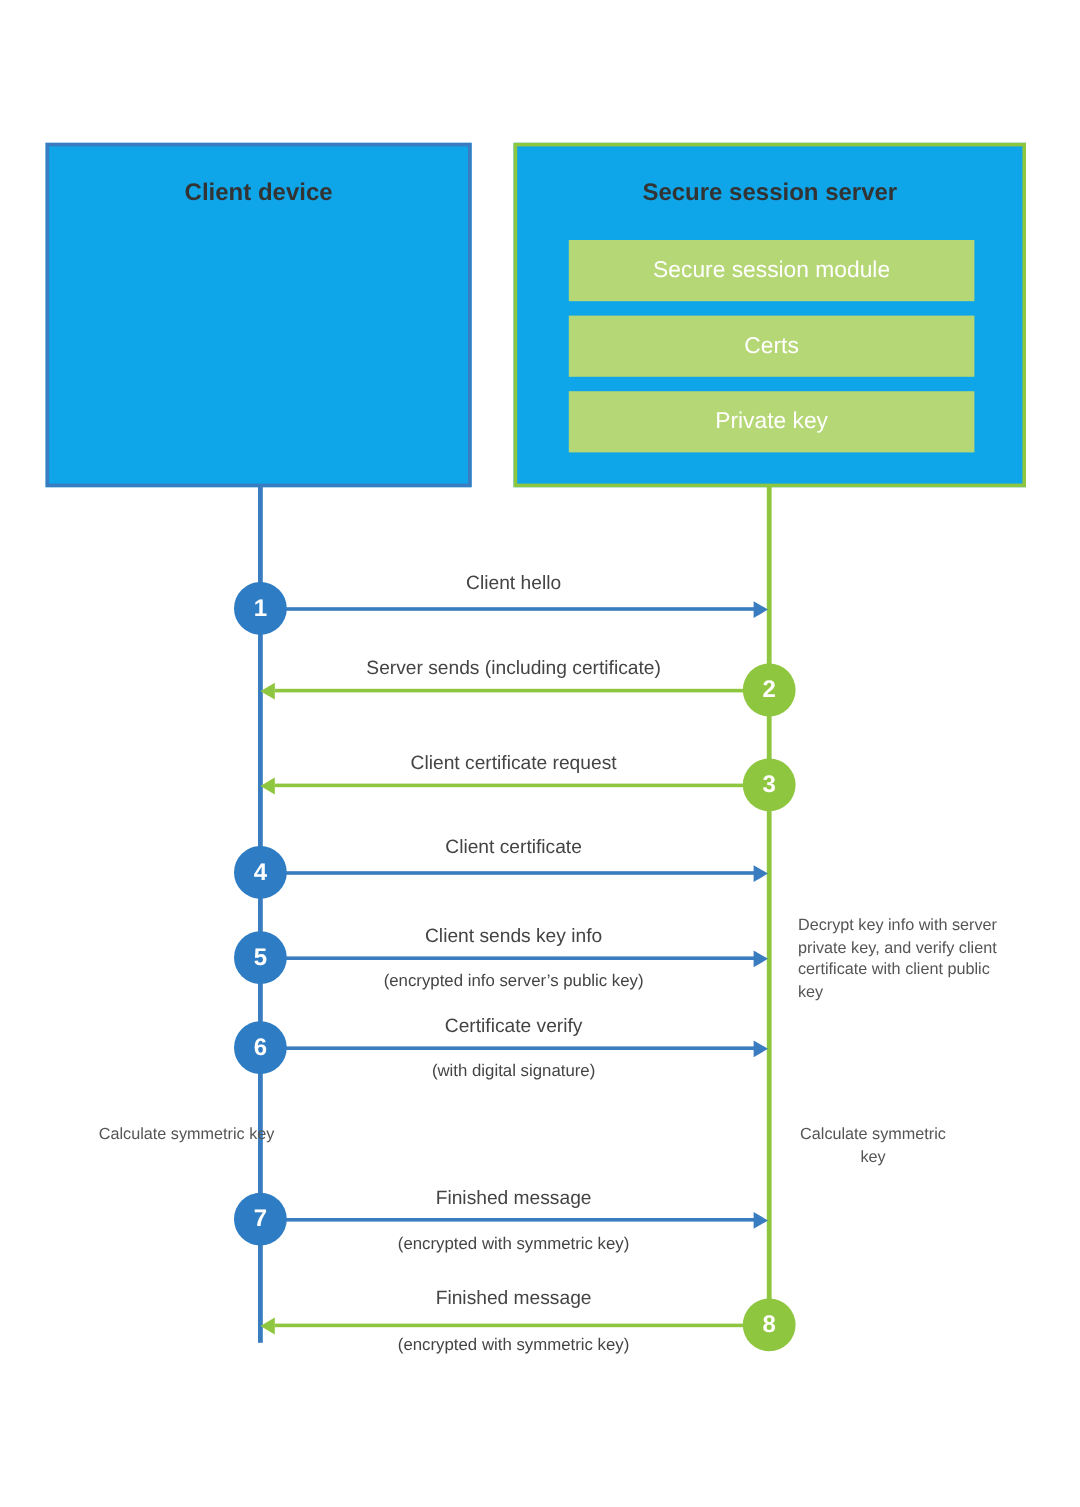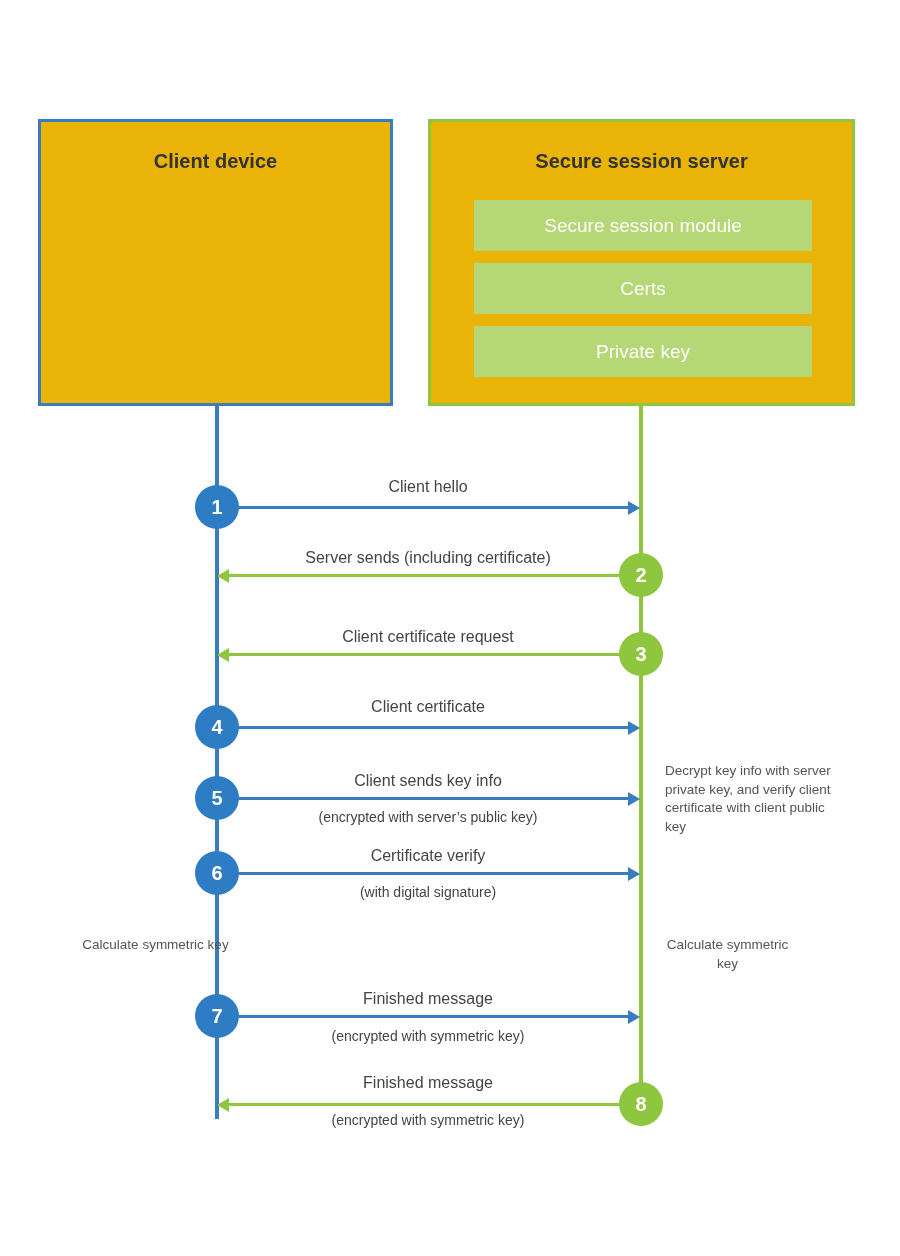--- a/index.html
+++ b/index.html
@@ -27,21 +27,21 @@
     font-size: 25px;
     font-weight: 400;
     color: #585858;
     letter-spacing: 0.1px;
     white-space: nowrap;
   }
 
   
   .actor-box {
     position: absolute;
-    background: #eab308;
+    background: #0ea5e9;
     box-sizing: border-box;
   }
   .actor-box.client {
     left: 38px; top: 119px;
     width: 355px; height: 287px;
     border: 3px solid #3a7cc0;
   }
   .actor-box.server {
     left: 428px; top: 119px;
     width: 427px; height: 287px;
@@ -214,21 +214,21 @@
     <div class="msg-line blue" style="left:217px; top:726px; width:412px;"></div>
     <div class="arrowhead right blue" style="left:628px; top:721px;"></div>
     <div class="msg-label" style="left:217px; top:698px; width:422px;">Client certificate</div>
   </div>
   <div class="step-circle blue" style="left:195px; top:705px;">4</div>
 
   <div class="msg">
     <div class="msg-line blue" style="left:217px; top:797px; width:412px;"></div>
     <div class="arrowhead right blue" style="left:628px; top:792px;"></div>
     <div class="msg-label" style="left:217px; top:772px; width:422px;">Client sends key info</div>
-    <div class="msg-sublabel" style="left:217px; top:809px; width:422px;">(encrypted with server’s public key)</div>
+    <div class="msg-sublabel" style="left:217px; top:809px; width:422px;">(encrypted info server’s public key)</div>
   </div>
   <div class="step-circle blue" style="left:195px; top:776px;">5</div>
 
   <div class="msg">
     <div class="msg-line blue" style="left:217px; top:872px; width:412px;"></div>
     <div class="arrowhead right blue" style="left:628px; top:867px;"></div>
     <div class="msg-label" style="left:217px; top:847px; width:422px;">Certificate verify</div>
     <div class="msg-sublabel" style="left:217px; top:884px; width:422px;">(with digital signature)</div>
   </div>
   <div class="step-circle blue" style="left:195px; top:851px;">6</div>

